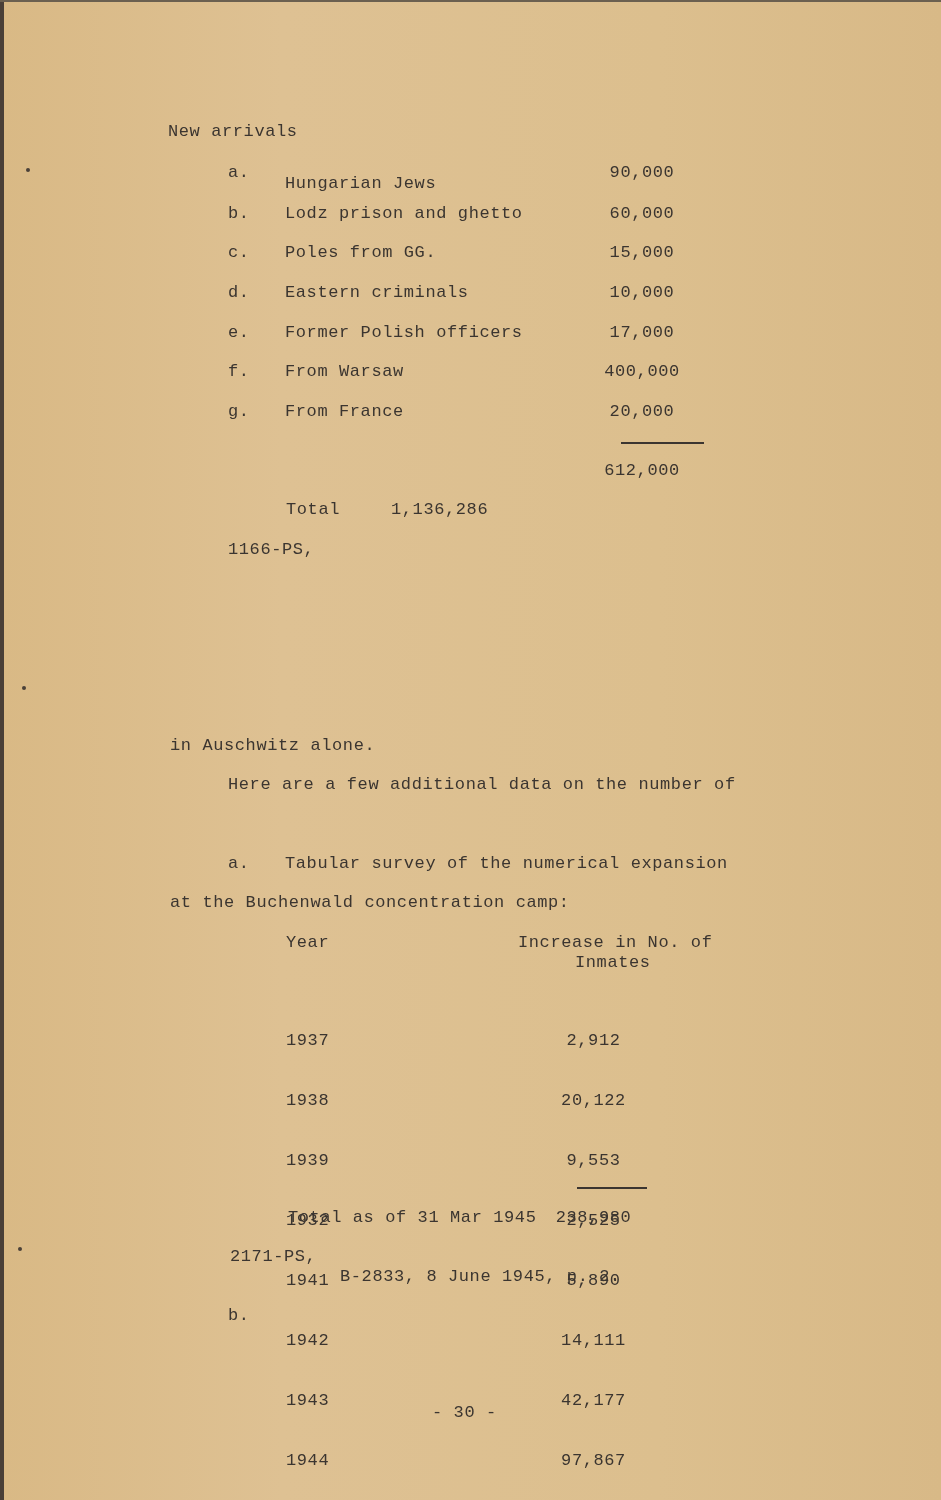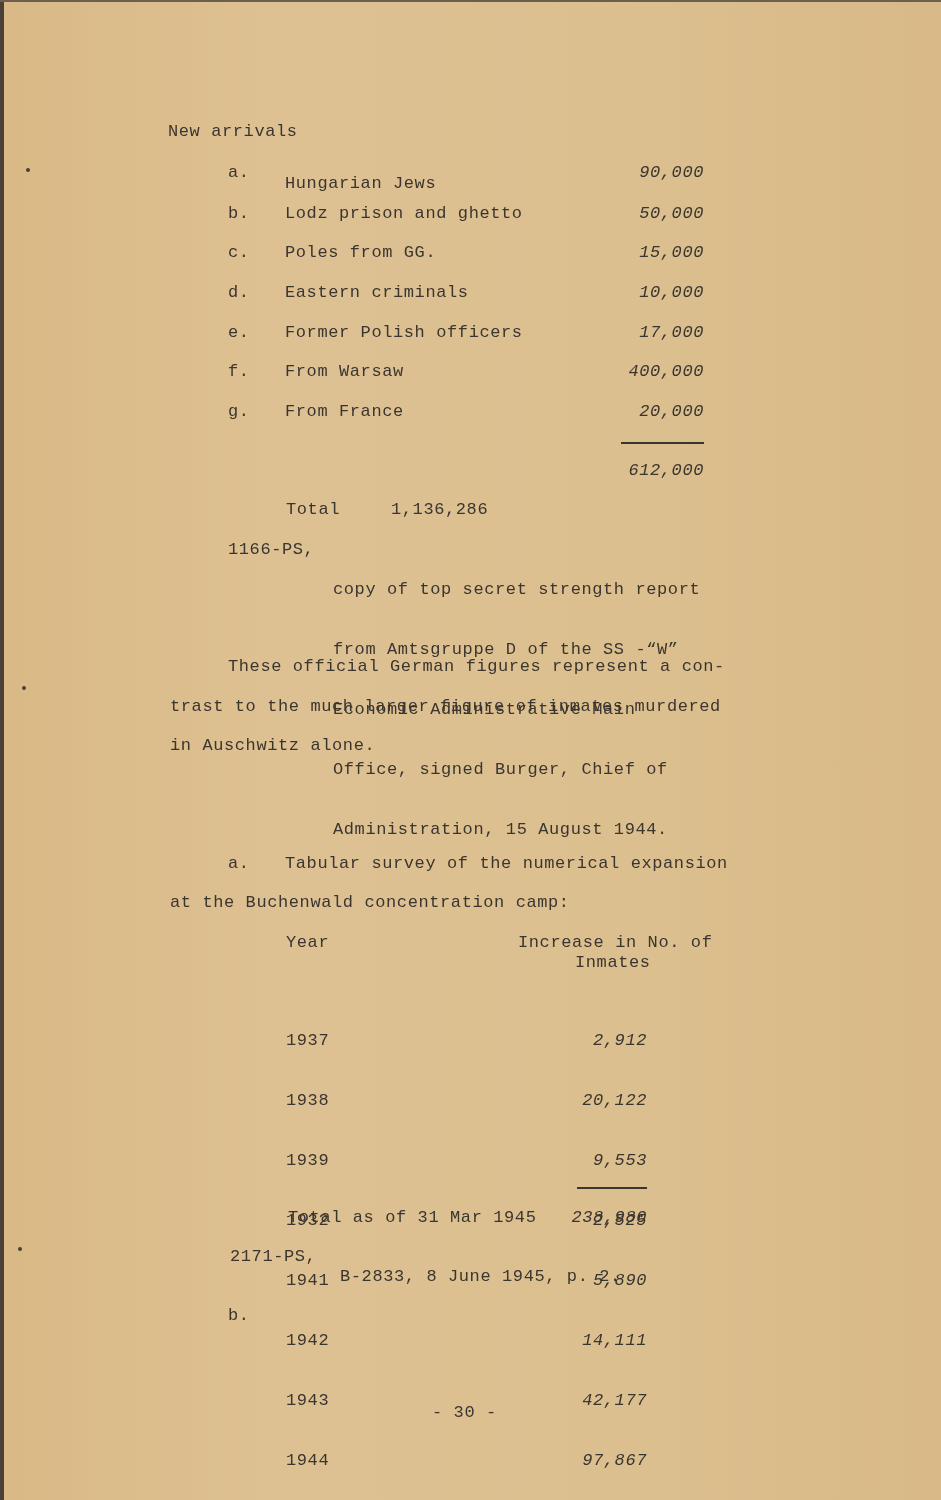--- a/index.html
+++ b/index.html
@@ -11,21 +11,21 @@
     font-size: 17px;
     letter-spacing: 0.6px;
   }
   .page {
     position: absolute; left: 0; top: 0; width: 941px; height: 1500px;
     background: linear-gradient(90deg, #d9b985 0%, #dec193 30%, #dcbf8e 70%, #d8b987 100%);
   }
   .edge-left { position: absolute; left: 0; top: 0; width: 4px; height: 1500px; background: #4a4038; }
   .edge-top { position: absolute; left: 0; top: 0; width: 941px; height: 2px; background: #6b6050; }
   .abs { position: absolute; white-space: pre; }
-  .num { text-align: right; font-style: italic; }
+  .num { text-align: center; }
   .rule { position: absolute; height: 2px; background: #3b3530; }
   .ul { text-decoration-thickness: 2px; text-underline-offset: 4px; }
   .dot { position: absolute; width: 4px; height: 4px; border-radius: 50%; background: #4a4038; }
   .tight { line-height: 20px; }
 </style>
 </head>
 <body>
 
 <div class="page">
   <div class="edge-left"></div>
@@ -39,21 +39,21 @@
 
   <div>
     <div>
       <div class="abs" style="left:228px;top:163px">a.</div>
       <div class="abs" style="left:285px;top:174px">Hungarian Jews</div>
       <div class="abs num" style="left:580px;width:124px;top:163px">90,000</div>
     </div>
     <div>
       <div class="abs" style="left:228px;top:204px">b.</div>
       <div class="abs" style="left:285px;top:204px">Lodz prison and ghetto</div>
-      <div class="abs num" style="left:580px;width:124px;top:204px">50,000</div>
+      <div class="abs num" style="left:580px;width:124px;top:204px">60,000</div>
     </div>
     <div>
       <div class="abs" style="left:228px;top:243px">c.</div>
       <div class="abs" style="left:285px;top:243px">Poles from GG.</div>
       <div class="abs num" style="left:580px;width:124px;top:243px">15,000</div>
     </div>
     <div>
       <div class="abs" style="left:228px;top:283px">d.</div>
       <div class="abs" style="left:285px;top:283px">Eastern criminals</div>
       <div class="abs num" style="left:580px;width:124px;top:283px">10,000</div>
@@ -75,32 +75,24 @@
     </div>
   </div>
 
   <div class="rule" style="left:621px;top:442px;width:83px"></div>
   <div class="abs num" style="left:580px;width:124px;top:461px">612,000</div>
 
   <div class="abs" style="left:286px;top:500px">Total</div>
   <div class="abs" style="left:391px;top:500px">1,136,286</div>
 
   <div class="abs ul" style="left:228px;top:540px">1166-PS,</div>
-  <div class="abs tight" style="left:333px;top:540px">
-    <div>copy of top secret strength report</div>
-    <div>from Amtsgruppe D of the SS -“W”</div>
-    <div>Economic Administrative Main</div>
-    <div>Office, signed Burger, Chief of</div>
-    <div>Administration, 15 August 1944.</div>
-  </div>
 
-  <div class="abs" style="left:228px;top:657px">These official German figures represent a con-</div>
-  <div class="abs" style="left:170px;top:697px">trast to the much larger figure of inmates murdered</div>
   <div class="abs" style="left:170px;top:736px">in Auschwitz alone.</div>
 
+  <div class="abs" style="left:228px;top:775px">Here are a few additional data on the number of</div>
 
   <div class="abs" style="left:228px;top:854px">a.</div>
   <div class="abs" style="left:285px;top:854px">Tabular survey of the numerical expansion</div>
   <div class="abs" style="left:170px;top:893px">at the Buchenwald concentration camp:</div>
 
   <div>
     <div class="abs" style="left:286px;top:933px">Year</div>
     <div class="abs" style="left:518px;top:933px">Increase in No. of</div>
     <div class="abs" style="left:575px;top:953px">Inmates</div>
 

